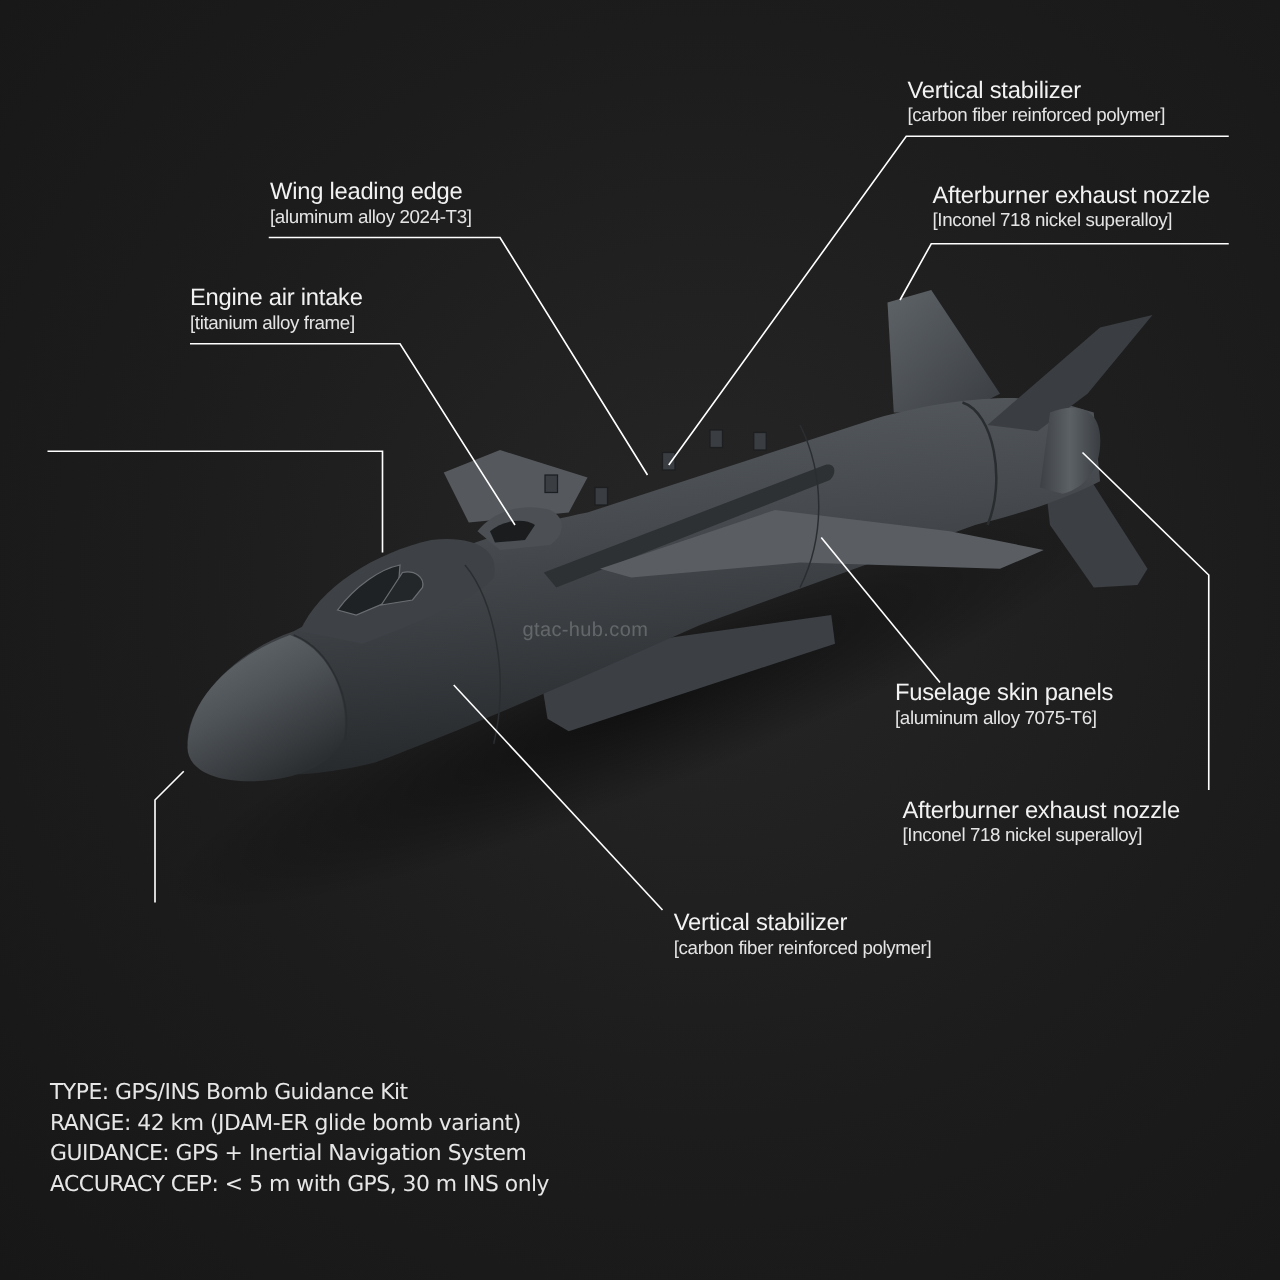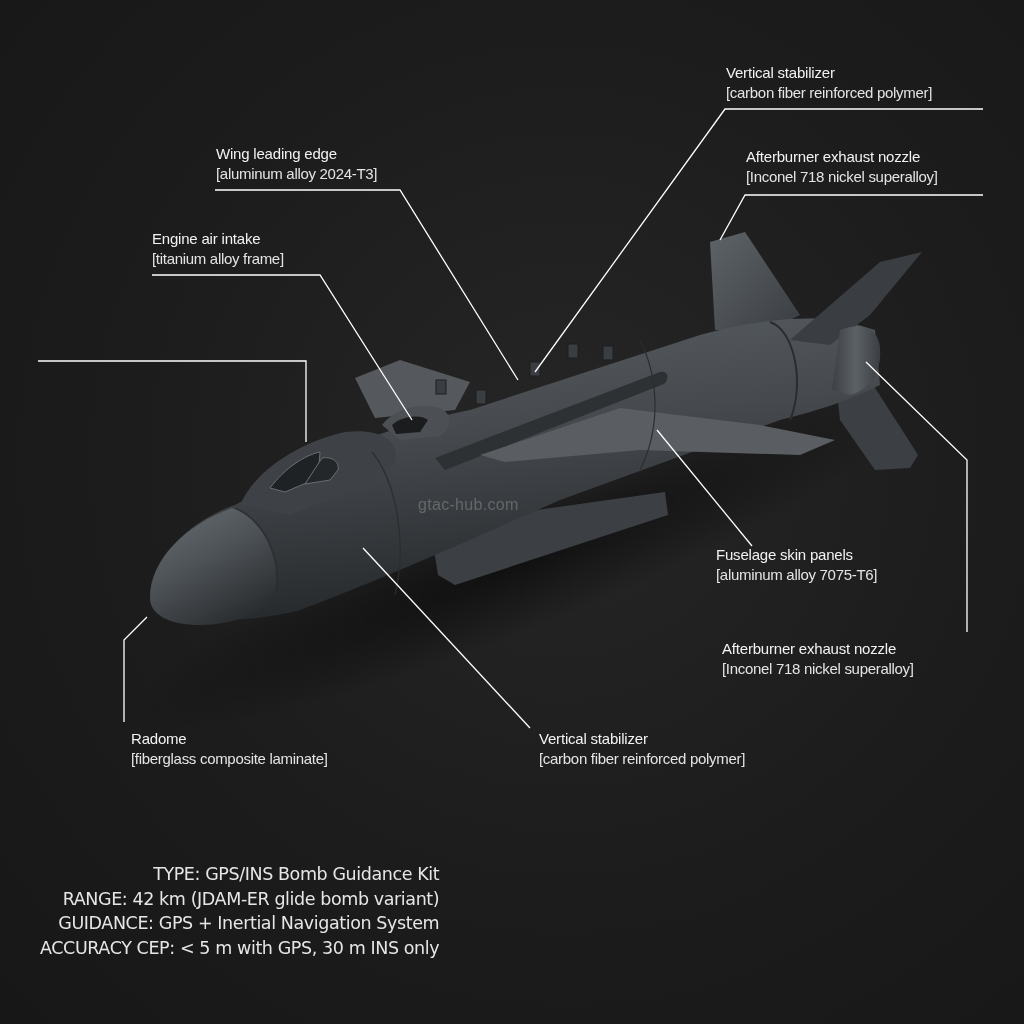--- a/index.html
+++ b/index.html
@@ -7,25 +7,25 @@
       width: 1024px; height: 1024px; overflow: hidden;
       background: #1c1c1c;
       font-family: "Liberation Sans", "DejaVu Sans", sans-serif;
       color: #f0f0f0;
       position: relative;
     }
     .stage { position: absolute; left: 0; top: 0; width: 1024px; height: 1024px;
       background: radial-gradient(ellipse at 55% 45%, #262626 0%, #1c1c1c 55%, #171717 100%); }
     svg.art { position: absolute; left: 0; top: 0; }
     .callout { position: absolute; white-space: nowrap; }
-    .callout .title { display: block; font-size: 15px; line-height: 22px; color: #f2f2f2; letter-spacing: -0.2px; }
+    .callout .title { display: block; font-size: 19px; line-height: 22px; color: #f2f2f2; letter-spacing: -0.2px; }
     .callout .mat { display: block; font-size: 15px; line-height: 18px; color: #e4e4e4; letter-spacing: -0.3px; }
     .watermark { position: absolute; left: 418px; top: 496px; font-size: 16px; color: rgba(255,255,255,0.22); letter-spacing: 0.3px; }
     .specs { position: absolute; left: 40px; top: 862px; font-family: "DejaVu Sans", sans-serif; font-size: 17.5px; line-height: 24.5px; color: #e6e6e6; letter-spacing: -0.4px; }
-    .specs div { white-space: nowrap; text-align: right; }
+    .specs div { white-space: nowrap; }
   </style>
 </head>
 <body>
 
 <div class="stage">
 
   <svg class="art" width="1024" height="1024" viewBox="0 0 1024 1024">
     <defs>
       <linearGradient id="bodyGrad" x1="0" y1="0" x2="0.25" y2="1">
         <stop offset="0" stop-color="#5a5f64"></stop>
@@ -153,24 +153,20 @@
   <div class="callout" style="left:716px; top:544px;">
     <span class="title">Fuselage skin panels</span>
     <span class="mat">[aluminum alloy 7075-T6]</span>
   </div>
 
   <div class="callout" style="left:722px; top:638px;">
     <span class="title">Afterburner exhaust nozzle</span>
     <span class="mat">[Inconel 718 nickel superalloy]</span>
   </div>
 
-  <div class="callout" style="left:131px; top:728px;">
-    <span class="title">Radome</span>
-    <span class="mat">[fiberglass composite laminate]</span>
-  </div>
 
   <div class="callout" style="left:539px; top:728px;">
     <span class="title">Vertical stabilizer</span>
     <span class="mat">[carbon fiber reinforced polymer]</span>
   </div>
 
   <div class="specs">
     <div>TYPE: GPS/INS Bomb Guidance Kit</div>
     <div>RANGE: 42 km (JDAM-ER glide bomb variant)</div>
     <div>GUIDANCE: GPS + Inertial Navigation System</div>

